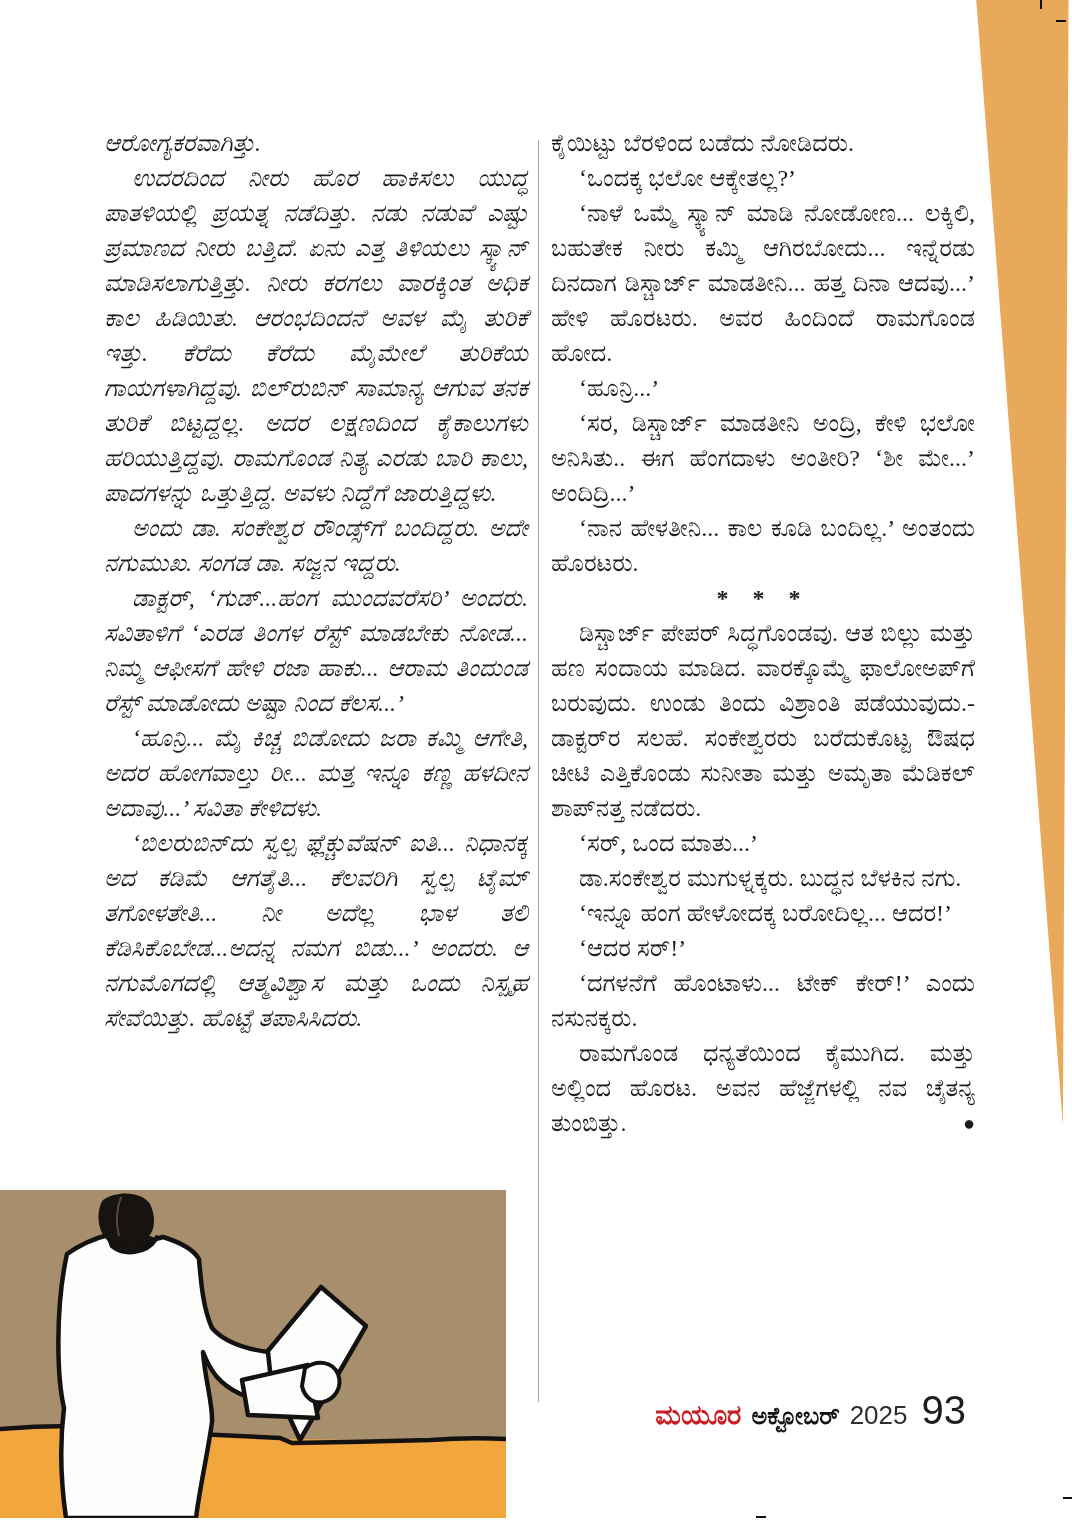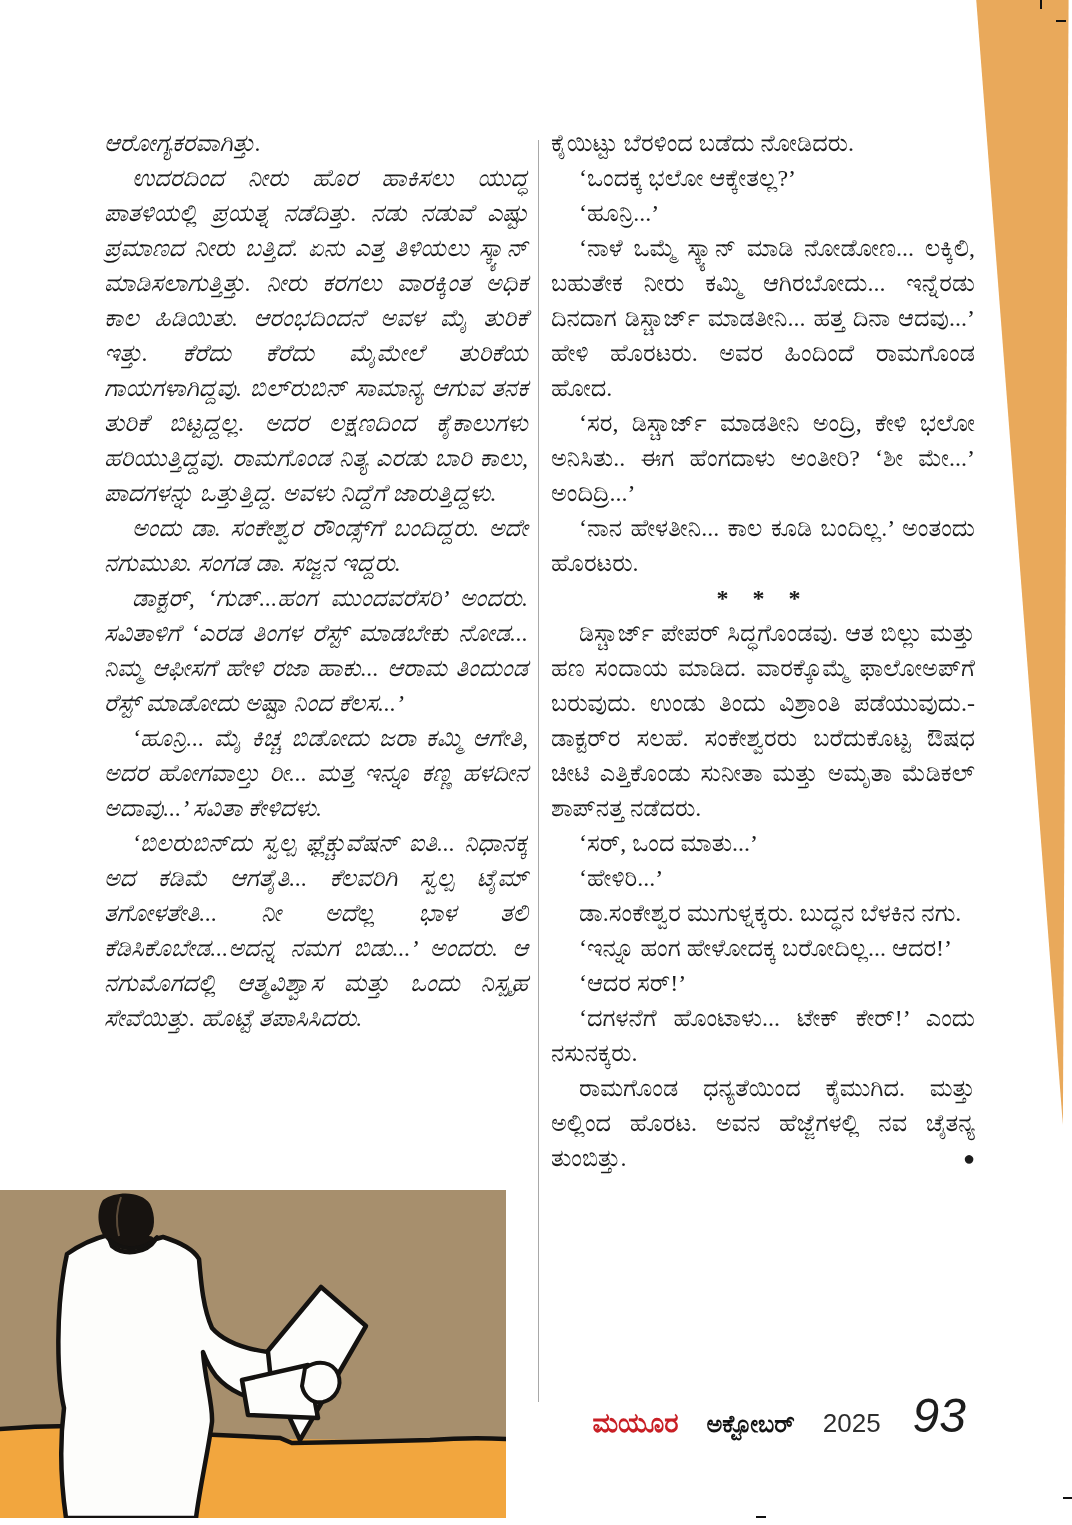--- a/index.html
+++ b/index.html
@@ -35,33 +35,32 @@
   .para.indent{text-indent:28px;}
   .para.center{text-align:center;letter-spacing:9px;text-indent:0;font-weight:bold;}
   .end-dot{float:right;font-size:20px;line-height:35px;}
 
   
   .illustration{position:absolute;left:0;top:1190px;width:506px;height:328px;}
 
   
   .footer{
     position:absolute;left:538px;top:1388px;width:428px;
-    display:flex;align-items:baseline;justify-content:flex-end;gap:28px;
+    display:flex;align-items:baseline;justify-content:flex-end;gap:10px;
     white-space:nowrap;
   }
   .footer .logo{
     color:#c81f25;font-weight:bold;font-size:27px;
     font-family:"Liberation Serif","DejaVu Serif",serif;
   }
   .footer .month{font-weight:bold;font-size:24px;color:#141414;}
   .footer .year{font-size:26px;color:#2e2e2e;font-family:"Liberation Sans","DejaVu Sans",sans-serif;margin-top:6px;}
   .footer .pagenum{
-    font-size:48px;color:#1d1d1d;margin-left:4px;
+    font-size:40px;color:#1d1d1d;margin-left:4px;
     font-family:"Liberation Sans","DejaVu Sans",sans-serif;
-    font-style:italic;
   }
 
   
   .crop{position:absolute;background:#111;}
   .cm1{left:1040px;top:0;width:2px;height:9px;}
   .cm2{left:1056px;top:20px;width:10px;height:2px;}
   .cm3{left:2px;top:1504px;width:2px;height:14px;}
   .cm4{left:756px;top:1516px;width:10px;height:2px;}
   .cm5{left:1063px;top:1497px;width:9px;height:2px;}
 </style>
@@ -84,28 +83,27 @@
       <p class="para">ಆರೋಗ್ಯಕರವಾಗಿತ್ತು.</p>
       <p class="para indent">ಉದರದಿಂದ ನೀರು ಹೊರ ಹಾಕಿಸಲು ಯುದ್ಧ ಪಾತಳಿಯಲ್ಲಿ ಪ್ರಯತ್ನ ನಡೆದಿತ್ತು. ನಡು ನಡುವೆ ಎಷ್ಟು ಪ್ರಮಾಣದ ನೀರು ಬತ್ತಿದೆ. ಏನು ಎತ್ತ ತಿಳಿಯಲು ಸ್ಕ್ಯಾನ್ ಮಾಡಿಸಲಾಗುತ್ತಿತ್ತು. ನೀರು ಕರಗಲು ವಾರಕ್ಕಿಂತ ಅಧಿಕ ಕಾಲ ಹಿಡಿಯಿತು. ಆರಂಭದಿಂದನೆ ಅವಳ ಮೈ ತುರಿಕೆ ಇತ್ತು. ಕೆರೆದು ಕೆರೆದು ಮೈಮೇಲೆ ತುರಿಕೆಯ ಗಾಯಗಳಾಗಿದ್ದವು. ಬಿಲ್‌ರುಬಿನ್ ಸಾಮಾನ್ಯ ಆಗುವ ತನಕ ತುರಿಕೆ ಬಿಟ್ಟದ್ದಲ್ಲ. ಅದರ ಲಕ್ಷಣದಿಂದ ಕೈಕಾಲುಗಳು ಹರಿಯುತ್ತಿದ್ದವು. ರಾಮಗೊಂಡ ನಿತ್ಯ ಎರಡು ಬಾರಿ ಕಾಲು, ಪಾದಗಳನ್ನು ಒತ್ತುತ್ತಿದ್ದ. ಅವಳು ನಿದ್ದೆಗೆ ಜಾರುತ್ತಿದ್ದಳು.</p>
       <p class="para indent">ಅಂದು ಡಾ. ಸಂಕೇಶ್ವರ ರೌಂಡ್ಸ್‌ಗೆ ಬಂದಿದ್ದರು. ಅದೇ ನಗುಮುಖ. ಸಂಗಡ ಡಾ. ಸಜ್ಜನ ಇದ್ದರು.</p>
       <p class="para indent">ಡಾಕ್ಟರ್, ‘ಗುಡ್...ಹಂಗ ಮುಂದವರೆಸರಿ’ ಅಂದರು. ಸವಿತಾಳಿಗೆ ‘ಎರಡ ತಿಂಗಳ ರೆಸ್ಟ್ ಮಾಡಬೇಕು ನೋಡ... ನಿಮ್ಮ ಆಫೀಸಗೆ ಹೇಳಿ ರಜಾ ಹಾಕು... ಆರಾಮ ತಿಂದುಂಡ ರೆಸ್ಟ್ ಮಾಡೋದು ಅಷ್ಟಾ ನಿಂದ ಕೆಲಸ...’</p>
       <p class="para indent">‘ಹೂನ್ರಿ... ಮೈ ಕಿಚ್ಚ ಬಿಡೋದು ಜರಾ ಕಮ್ಮಿ ಆಗೇತಿ, ಅದರ ಹೋಗವಾಲ್ತು ರೀ... ಮತ್ತ ಇನ್ನೂ ಕಣ್ಣ ಹಳದೀನ ಅದಾವು...’ ಸವಿತಾ ಕೇಳಿದಳು.</p>
       <p class="para indent">‘ಬಿಲರುಬಿನ್‌ದು ಸ್ವಲ್ಪ ಫ್ಲೆಕ್ಚುವೆಷನ್ ಐತಿ... ನಿಧಾನಕ್ಕ ಅದ ಕಡಿಮೆ ಆಗತೈತಿ... ಕೆಲವರಿಗಿ ಸ್ವಲ್ಪ ಟೈಮ್ ತಗೋಳತೇತಿ... ನೀ ಅದೆಲ್ಲ ಭಾಳ ತಲಿ ಕೆಡಿಸಿಕೊಬೇಡ...ಅದನ್ನ ನಮಗ ಬಿಡು...’ ಅಂದರು. ಆ ನಗುಮೊಗದಲ್ಲಿ ಆತ್ಮವಿಶ್ವಾಸ ಮತ್ತು ಒಂದು ನಿಸ್ಪೃಹ ಸೇವೆಯಿತ್ತು. ಹೊಟ್ಟೆ ತಪಾಸಿಸಿದರು.</p>
     </div>
   <div class="col col-right">
       <p class="para">ಕೈಯಿಟ್ಟು ಬೆರಳಿಂದ ಬಡೆದು ನೋಡಿದರು.</p>
       <p class="para indent">‘ಒಂದಕ್ಕ ಭಲೋ ಆಕ್ಕೇತಲ್ಲ?’</p>
+      <p class="para indent">‘ನಾಳೆ ಒಮ್ಮೆ ಸ್ಕ್ಯಾನ್ ಮಾಡಿ ನೋಡೋಣ... ಲಕ್ಕಿಲಿ, ಬಹುತೇಕ ನೀರು ಕಮ್ಮಿ ಆಗಿರಬೋದು... ಇನ್ನೆರಡು ದಿನದಾಗ ಡಿಸ್ಚಾರ್ಜ್ ಮಾಡತೀನಿ... ಹತ್ತ ದಿನಾ ಆದವು...’ ಹೇಳಿ ಹೊರಟರು. ಅವರ ಹಿಂದಿಂದೆ ರಾಮಗೊಂಡ ಹೋದ.</p>
       <p class="para indent">‘ಹೂನ್ರಿ...’</p>
-      <p class="para indent">‘ನಾಳೆ ಒಮ್ಮೆ ಸ್ಕ್ಯಾನ್ ಮಾಡಿ ನೋಡೋಣ... ಲಕ್ಕಿಲಿ, ಬಹುತೇಕ ನೀರು ಕಮ್ಮಿ ಆಗಿರಬೋದು... ಇನ್ನೆರಡು ದಿನದಾಗ ಡಿಸ್ಚಾರ್ಜ್ ಮಾಡತೀನಿ... ಹತ್ತ ದಿನಾ ಆದವು...’ ಹೇಳಿ ಹೊರಟರು. ಅವರ ಹಿಂದಿಂದೆ ರಾಮಗೊಂಡ ಹೋದ.</p>
       <p class="para indent">‘ಸರ, ಡಿಸ್ಚಾರ್ಜ್ ಮಾಡತೀನಿ ಅಂದ್ರಿ, ಕೇಳಿ ಭಲೋ ಅನಿಸಿತು.. ಈಗ ಹೆಂಗದಾಳು ಅಂತೀರಿ? ‘ಶೀ ಮೇ...’ ಅಂದಿದ್ರಿ...’</p>
       <p class="para indent">‘ನಾನ ಹೇಳತೀನಿ... ಕಾಲ ಕೂಡಿ ಬಂದಿಲ್ಲ.’ ಅಂತಂದು ಹೊರಟರು.</p>
       <p class="para center">* * *</p>
       <p class="para indent">ಡಿಸ್ಚಾರ್ಜ್ ಪೇಪರ್ ಸಿದ್ಧಗೊಂಡವು. ಆತ ಬಿಲ್ಲು ಮತ್ತು ಹಣ ಸಂದಾಯ ಮಾಡಿದ. ವಾರಕ್ಕೊಮ್ಮೆ ಫಾಲೋಅಪ್‌ಗೆ ಬರುವುದು. ಉಂಡು ತಿಂದು ವಿಶ್ರಾಂತಿ ಪಡೆಯುವುದು.- ಡಾಕ್ಟರ್‌ರ ಸಲಹೆ. ಸಂಕೇಶ್ವರರು ಬರೆದುಕೊಟ್ಟ ಔಷಧ ಚೀಟಿ ಎತ್ತಿಕೊಂಡು ಸುನೀತಾ ಮತ್ತು ಅಮೃತಾ ಮೆಡಿಕಲ್ ಶಾಪ್‌ನತ್ತ ನಡೆದರು.</p>
       <p class="para indent">‘ಸರ್, ಒಂದ ಮಾತು...’</p>
-      <p class="para indent">‘ಹೇಳಿರಿ...’</p>
       <p class="para indent">ಡಾ.ಸಂಕೇಶ್ವರ ಮುಗುಳ್ನಕ್ಕರು. ಬುದ್ಧನ ಬೆಳಕಿನ ನಗು.</p>
       <p class="para indent">‘ಇನ್ನೂ ಹಂಗ ಹೇಳೋದಕ್ಕ ಬರೋದಿಲ್ಲ... ಆದರ!’</p>
       <p class="para indent">‘ಆದರ ಸರ್!’</p>
       <p class="para indent">‘ದಗಳನೆಗೆ ಹೊಂಟಾಳು... ಟೇಕ್ ಕೇರ್!’ ಎಂದು ನಸುನಕ್ಕರು.</p>
       <p class="para indent">ರಾಮಗೊಂಡ ಧನ್ಯತೆಯಿಂದ ಕೈಮುಗಿದ. ಮತ್ತು ಅಲ್ಲಿಂದ ಹೊರಟ. ಅವನ ಹೆಜ್ಜೆಗಳಲ್ಲಿ ನವ ಚೈತನ್ಯ ತುಂಬಿತ್ತು.<span class="end-dot">●</span></p>
     </div>
 
   <div class="illustration">
     <svg width="506" height="328" viewBox="0 0 506 328" xmlns="http://www.w3.org/2000/svg">
 

